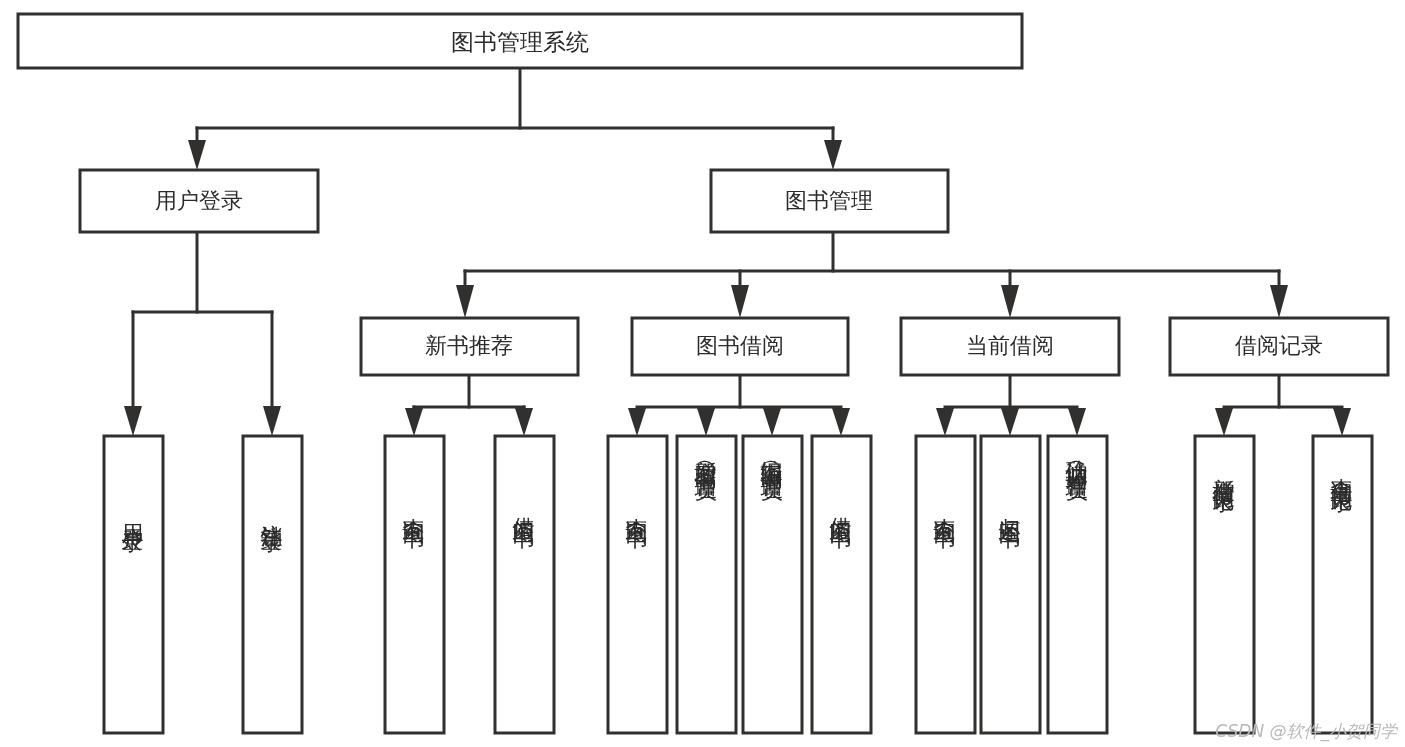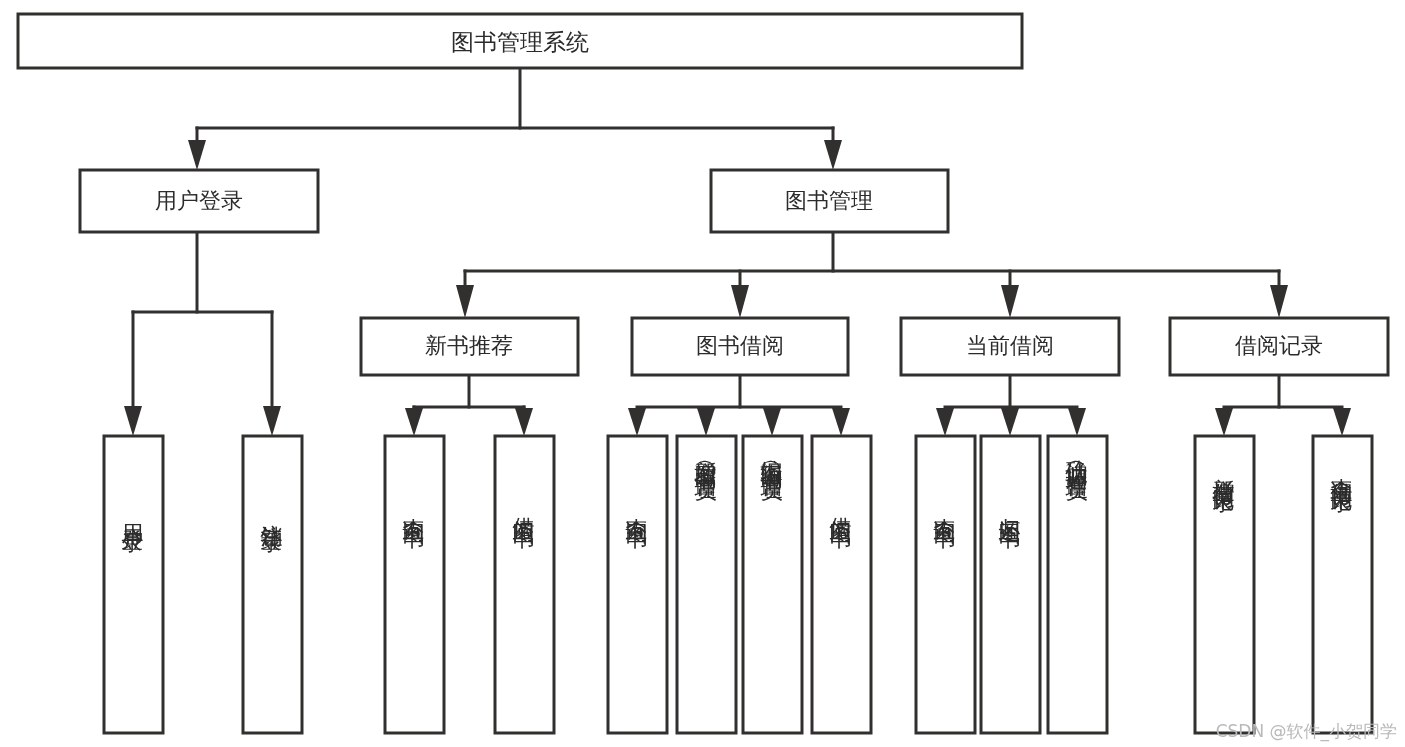--- a/index.html
+++ b/index.html
@@ -72,20 +72,21 @@
     pointer-events: none;
   }
   .watermark {
     position: absolute;
     right: 8px;
     bottom: 4px;
     font-family: "DejaVu Sans", "Liberation Sans", sans-serif;
     font-size: 17px;
     color: #b9b9b9;
     white-space: nowrap;
+    font-style: italic;
   }
 </style>
 </head>
 <body>
 
 <div id="diagram-root">
 
   <svg id="flow" viewBox="0 0 1405 747">
 
     <g>

